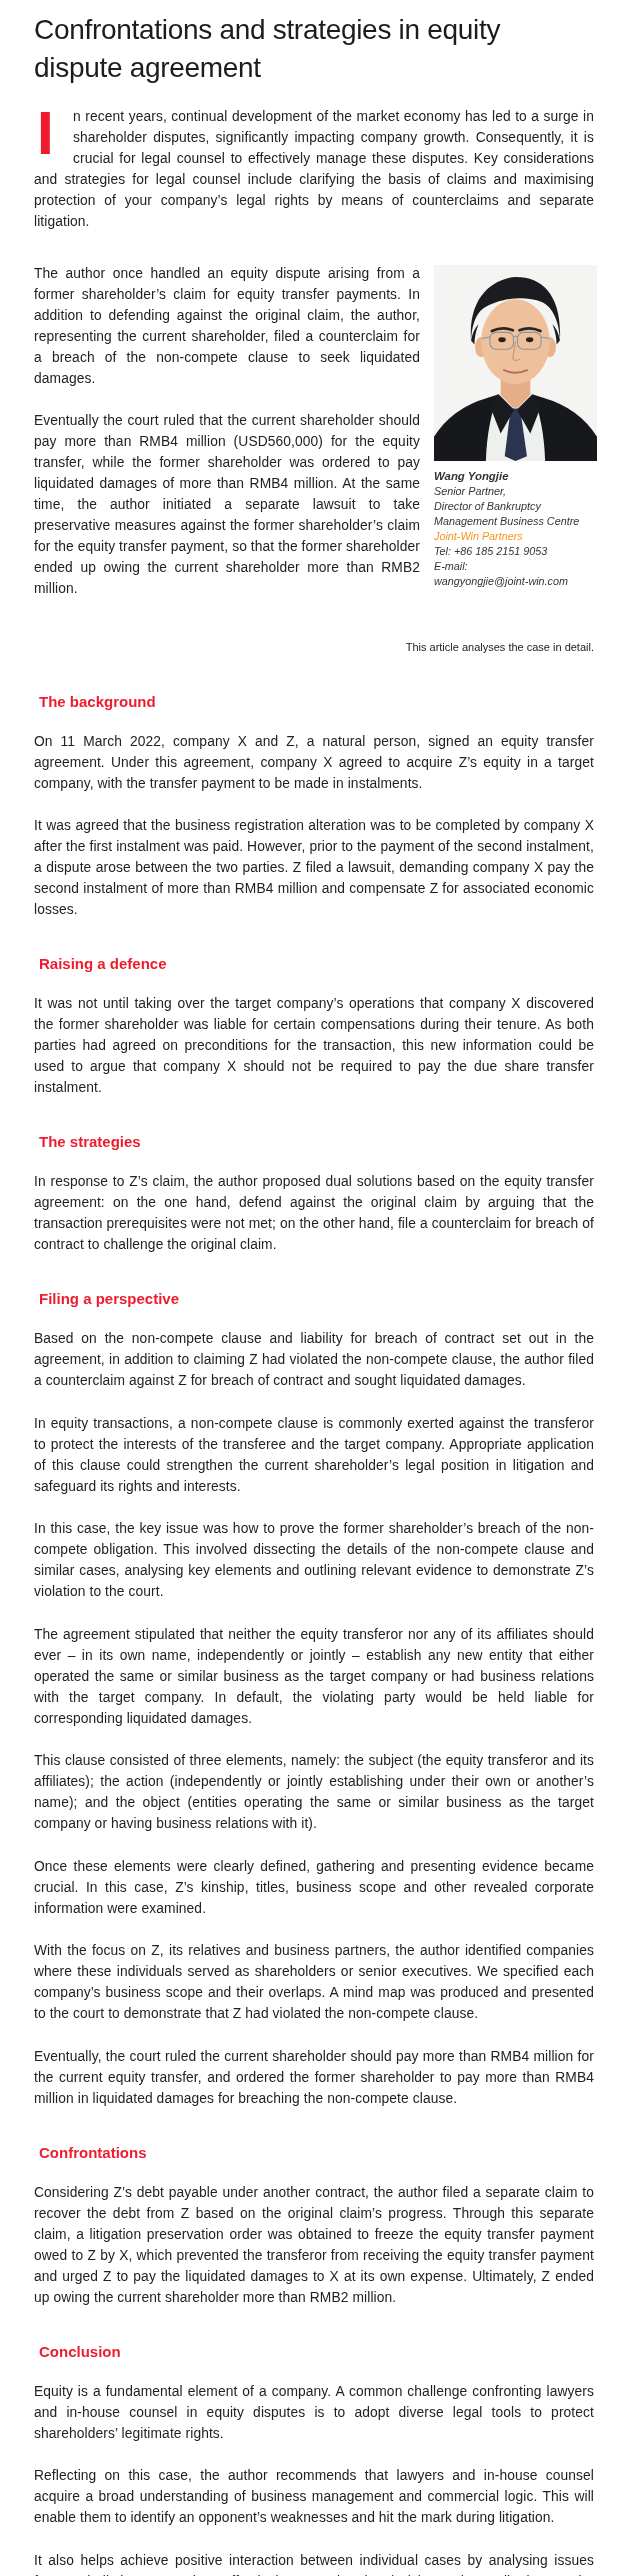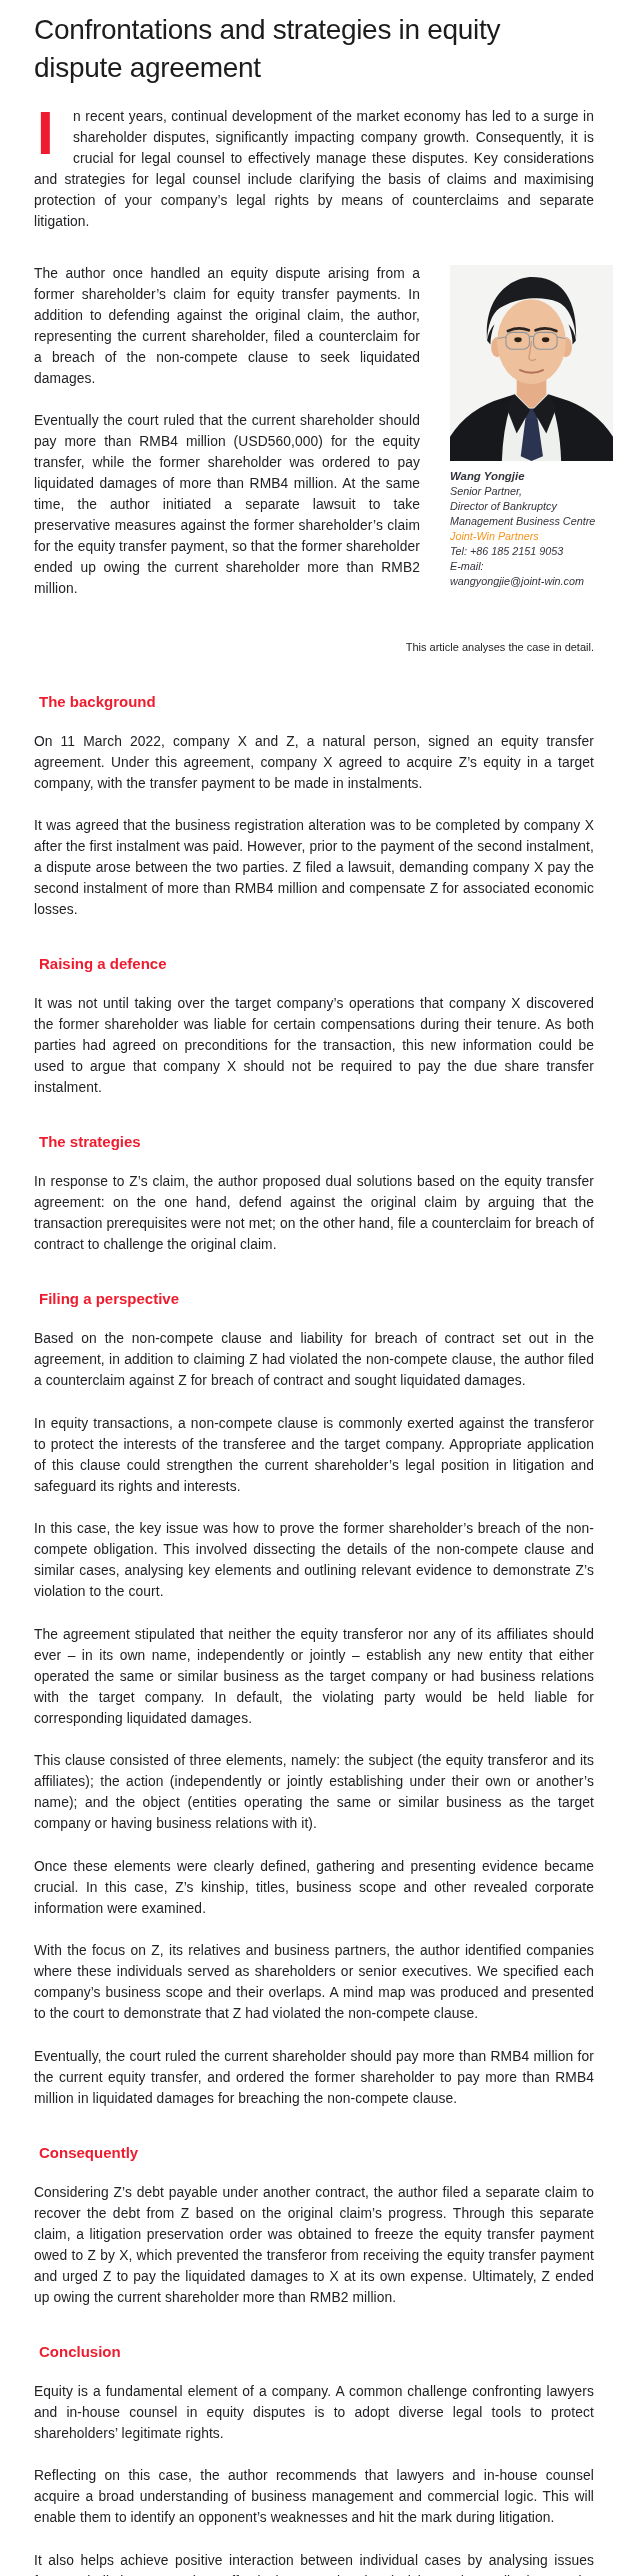--- a/index.html
+++ b/index.html
@@ -34,21 +34,21 @@
   .dropcap {
     float: left;
     color: #ee1c2e;
     font-size: 62px;
     line-height: 0.8;
     font-weight: 700;
     height: 59px;
     padding: 2.7px 19px 0 2.7px;
   }
 
-  .two-col { display: flex; gap: 30px; }
+  .two-col { display: flex; gap: 14px; }
   .col-left { width: 386px; flex: none; }
   .col-left p.body { margin-bottom: 21.5px; }
   .col-right { width: 163px; flex: none; padding-top: 2.7px; }
 
   .photo-frame { width: 163px; height: 196px; display: block; }
 
   .caption {
     margin-top: 8px;
     font-style: italic;
     font-size: 10.8px;
@@ -171,21 +171,21 @@
     <p class="body">In equity transactions, a non-compete clause is commonly exerted against the transferor to protect the interests of the transferee and the target company. Appropriate application of this clause could strengthen the current shareholder’s legal position in litigation and safeguard its rights and interests.</p>
     <p class="body">In this case, the key issue was how to prove the former shareholder’s breach of the non-compete obligation. This involved dissecting the details of the non-compete clause and similar cases, analysing key elements and outlining relevant evidence to demonstrate Z’s violation to the court.</p>
     <p class="body">The agreement stipulated that neither the equity transferor nor any of its affiliates should ever – in its own name, independently or jointly – establish any new entity that either operated the same or similar business as the target company or had business relations with the target company. In default, the violating party would be held liable for corresponding liquidated damages.</p>
     <p class="body">This clause consisted of three elements, namely: the subject (the equity transferor and its affiliates); the action (independently or jointly establishing under their own or another’s name); and the object (entities operating the same or similar business as the target company or having business relations with it).</p>
     <p class="body">Once these elements were clearly defined, gathering and presenting evidence became crucial. In this case, Z’s kinship, titles, business scope and other revealed corporate information were examined.</p>
     <p class="body">With the focus on Z, its relatives and business partners, the author identified companies where these individuals served as shareholders or senior executives. We specified each company’s business scope and their overlaps. A mind map was produced and presented to the court to demonstrate that Z had violated the non-compete clause.</p>
     <p class="body">Eventually, the court ruled the current shareholder should pay more than RMB4 million for the current equity transfer, and ordered the former shareholder to pay more than RMB4 million in liquidated damages for breaching the non-compete clause.</p>
   </section>
 
   <section>
-    <h2 class="section-heading">Consequently</h2>
+    <h2 class="section-heading">Confrontations</h2>
     <p class="body">Considering Z’s debt payable under another contract, the author filed a separate claim to recover the debt from Z based on the original claim’s progress. Through this separate claim, a litigation preservation order was obtained to freeze the equity transfer payment owed to Z by X, which prevented the transferor from receiving the equity transfer payment and urged Z to pay the liquidated damages to X at its own expense. Ultimately, Z ended up owing the current shareholder more than RMB2 million.</p>
   </section>
 
   <section>
     <h2 class="section-heading">Conclusion</h2>
     <p class="body">Equity is a fundamental element of a company. A common challenge confronting lawyers and in-house counsel in equity disputes is to adopt diverse legal tools to protect shareholders’ legitimate rights.</p>
     <p class="body">Reflecting on this case, the author recommends that lawyers and in-house counsel acquire a broad understanding of business management and commercial logic. This will enable them to identify an opponent’s weaknesses and hit the mark during litigation.</p>
     <p class="body">It also helps achieve positive interaction between individual cases by analysing issues from a holistic perspective, effectively managing legal risks and contributing to the advancement of corporate systems. Ultimately, this creates value for the company.</p>
   </section>
 

